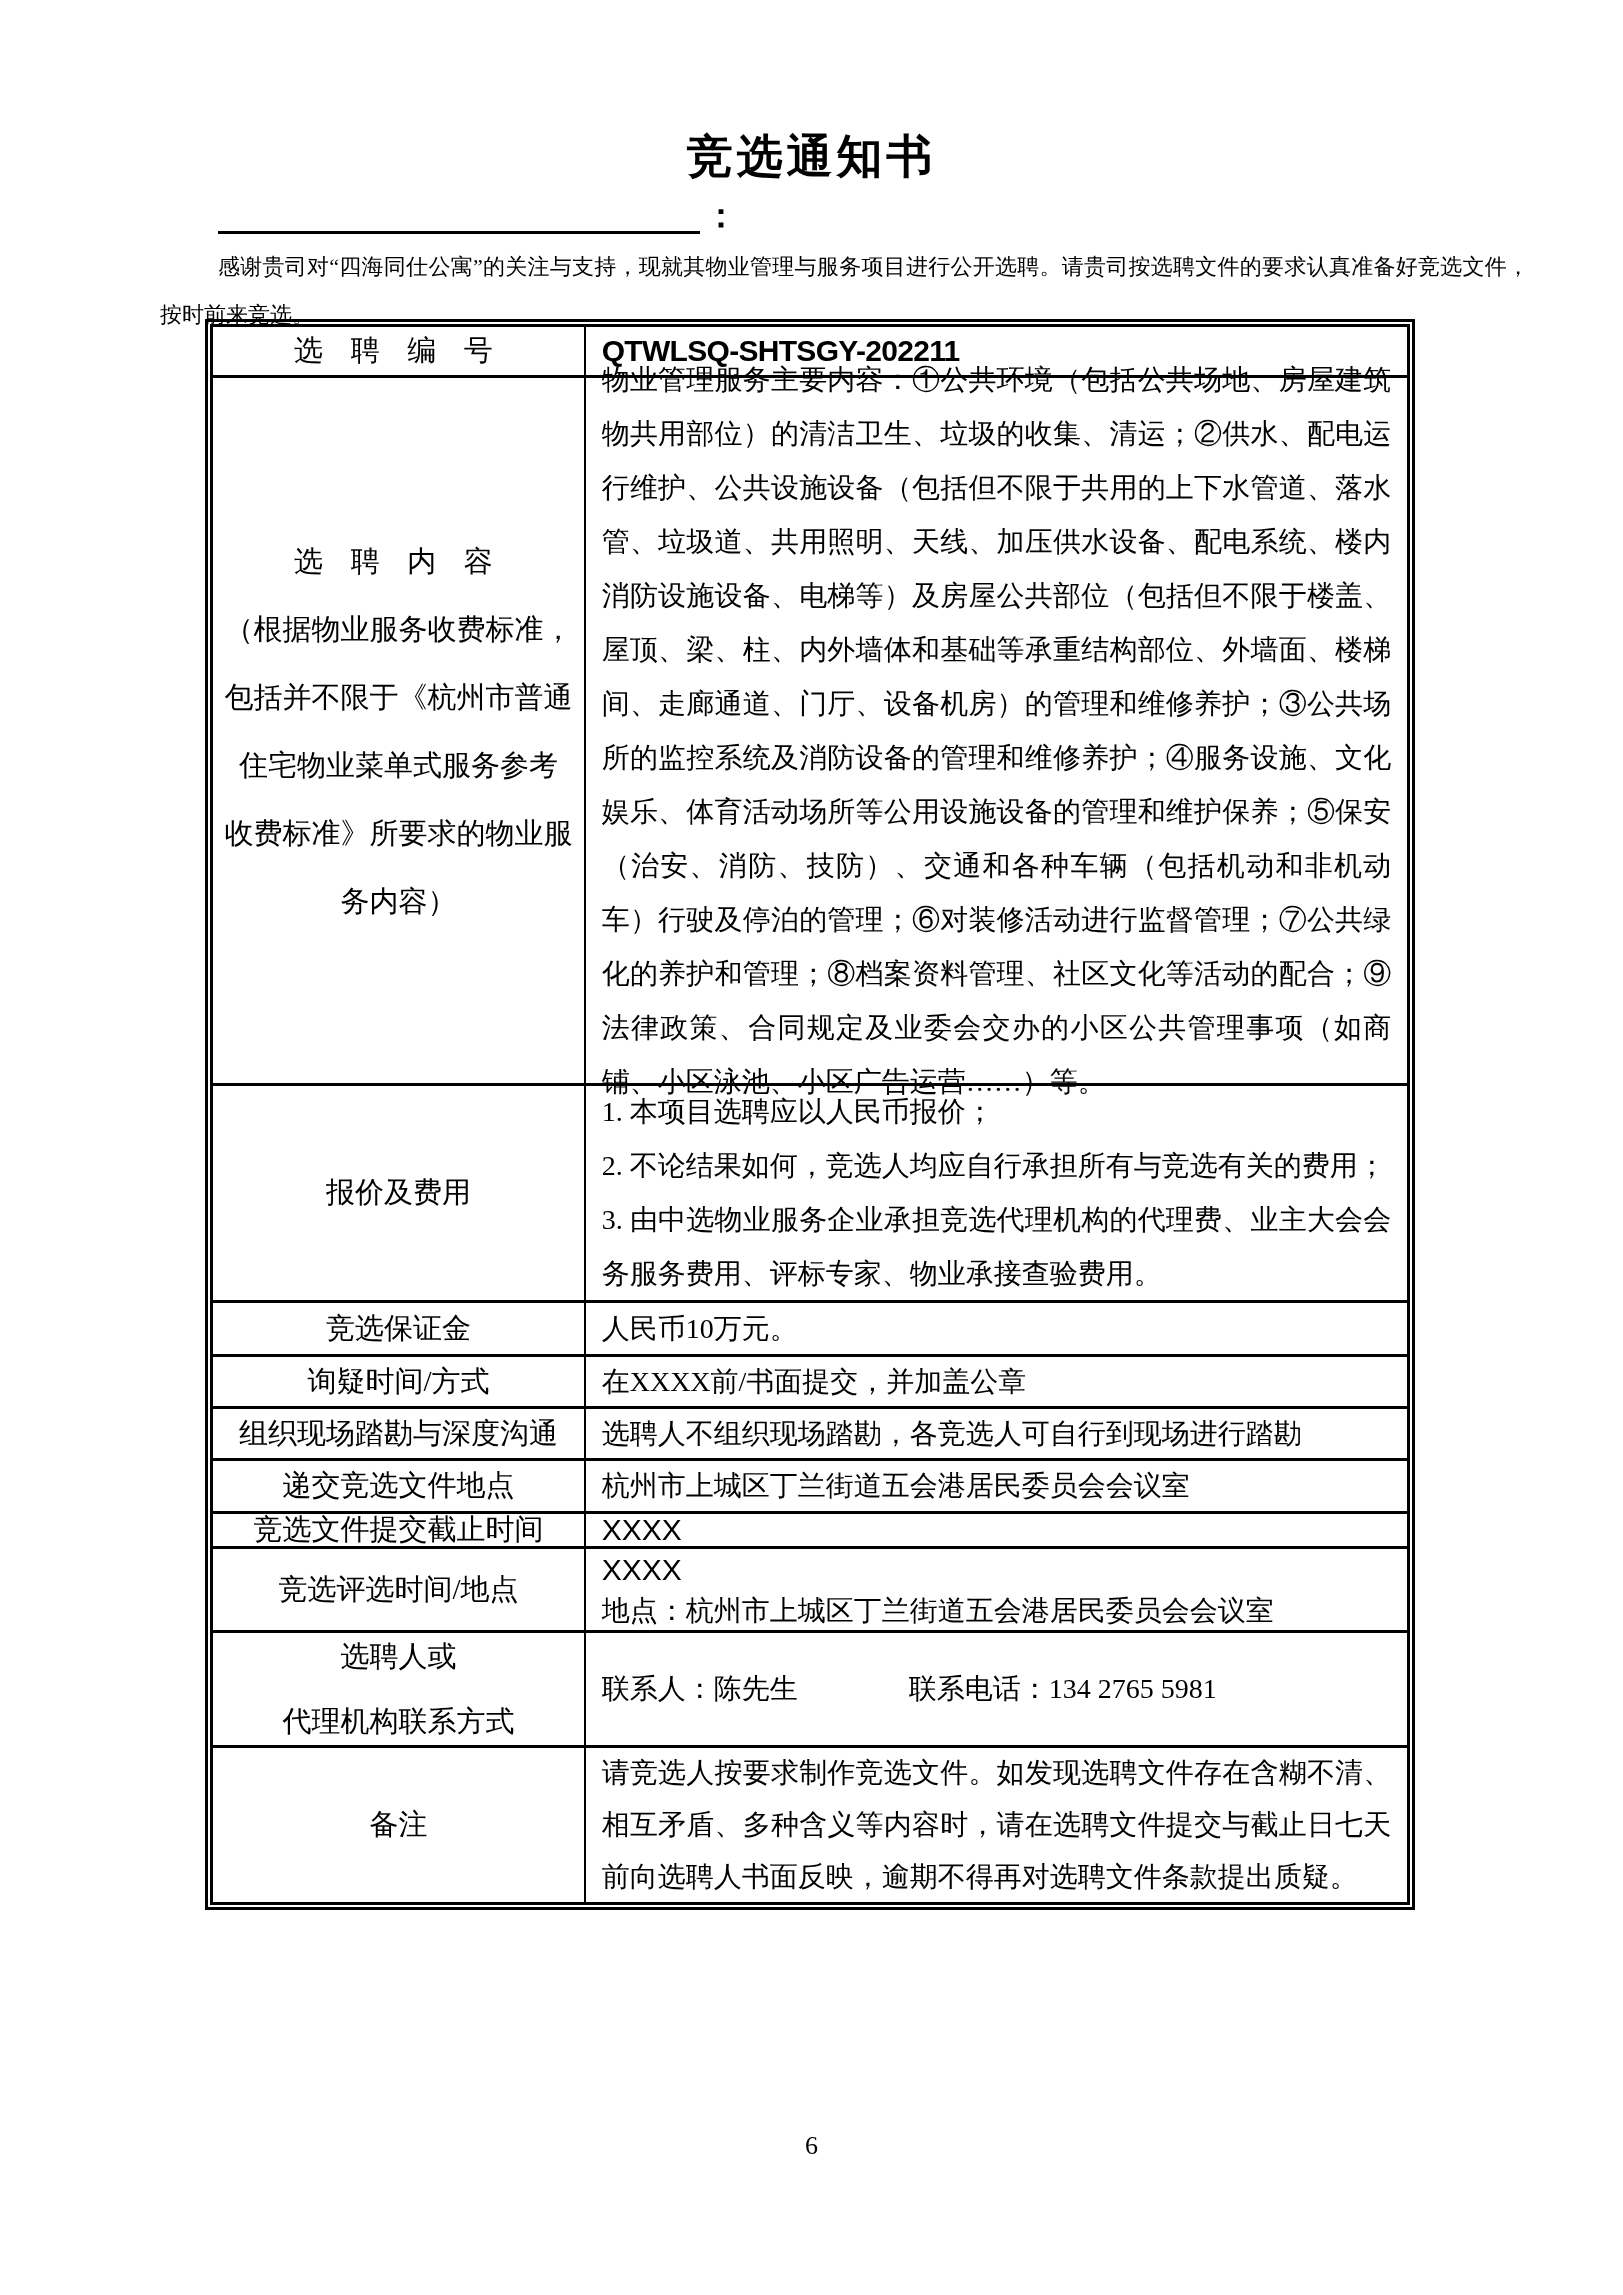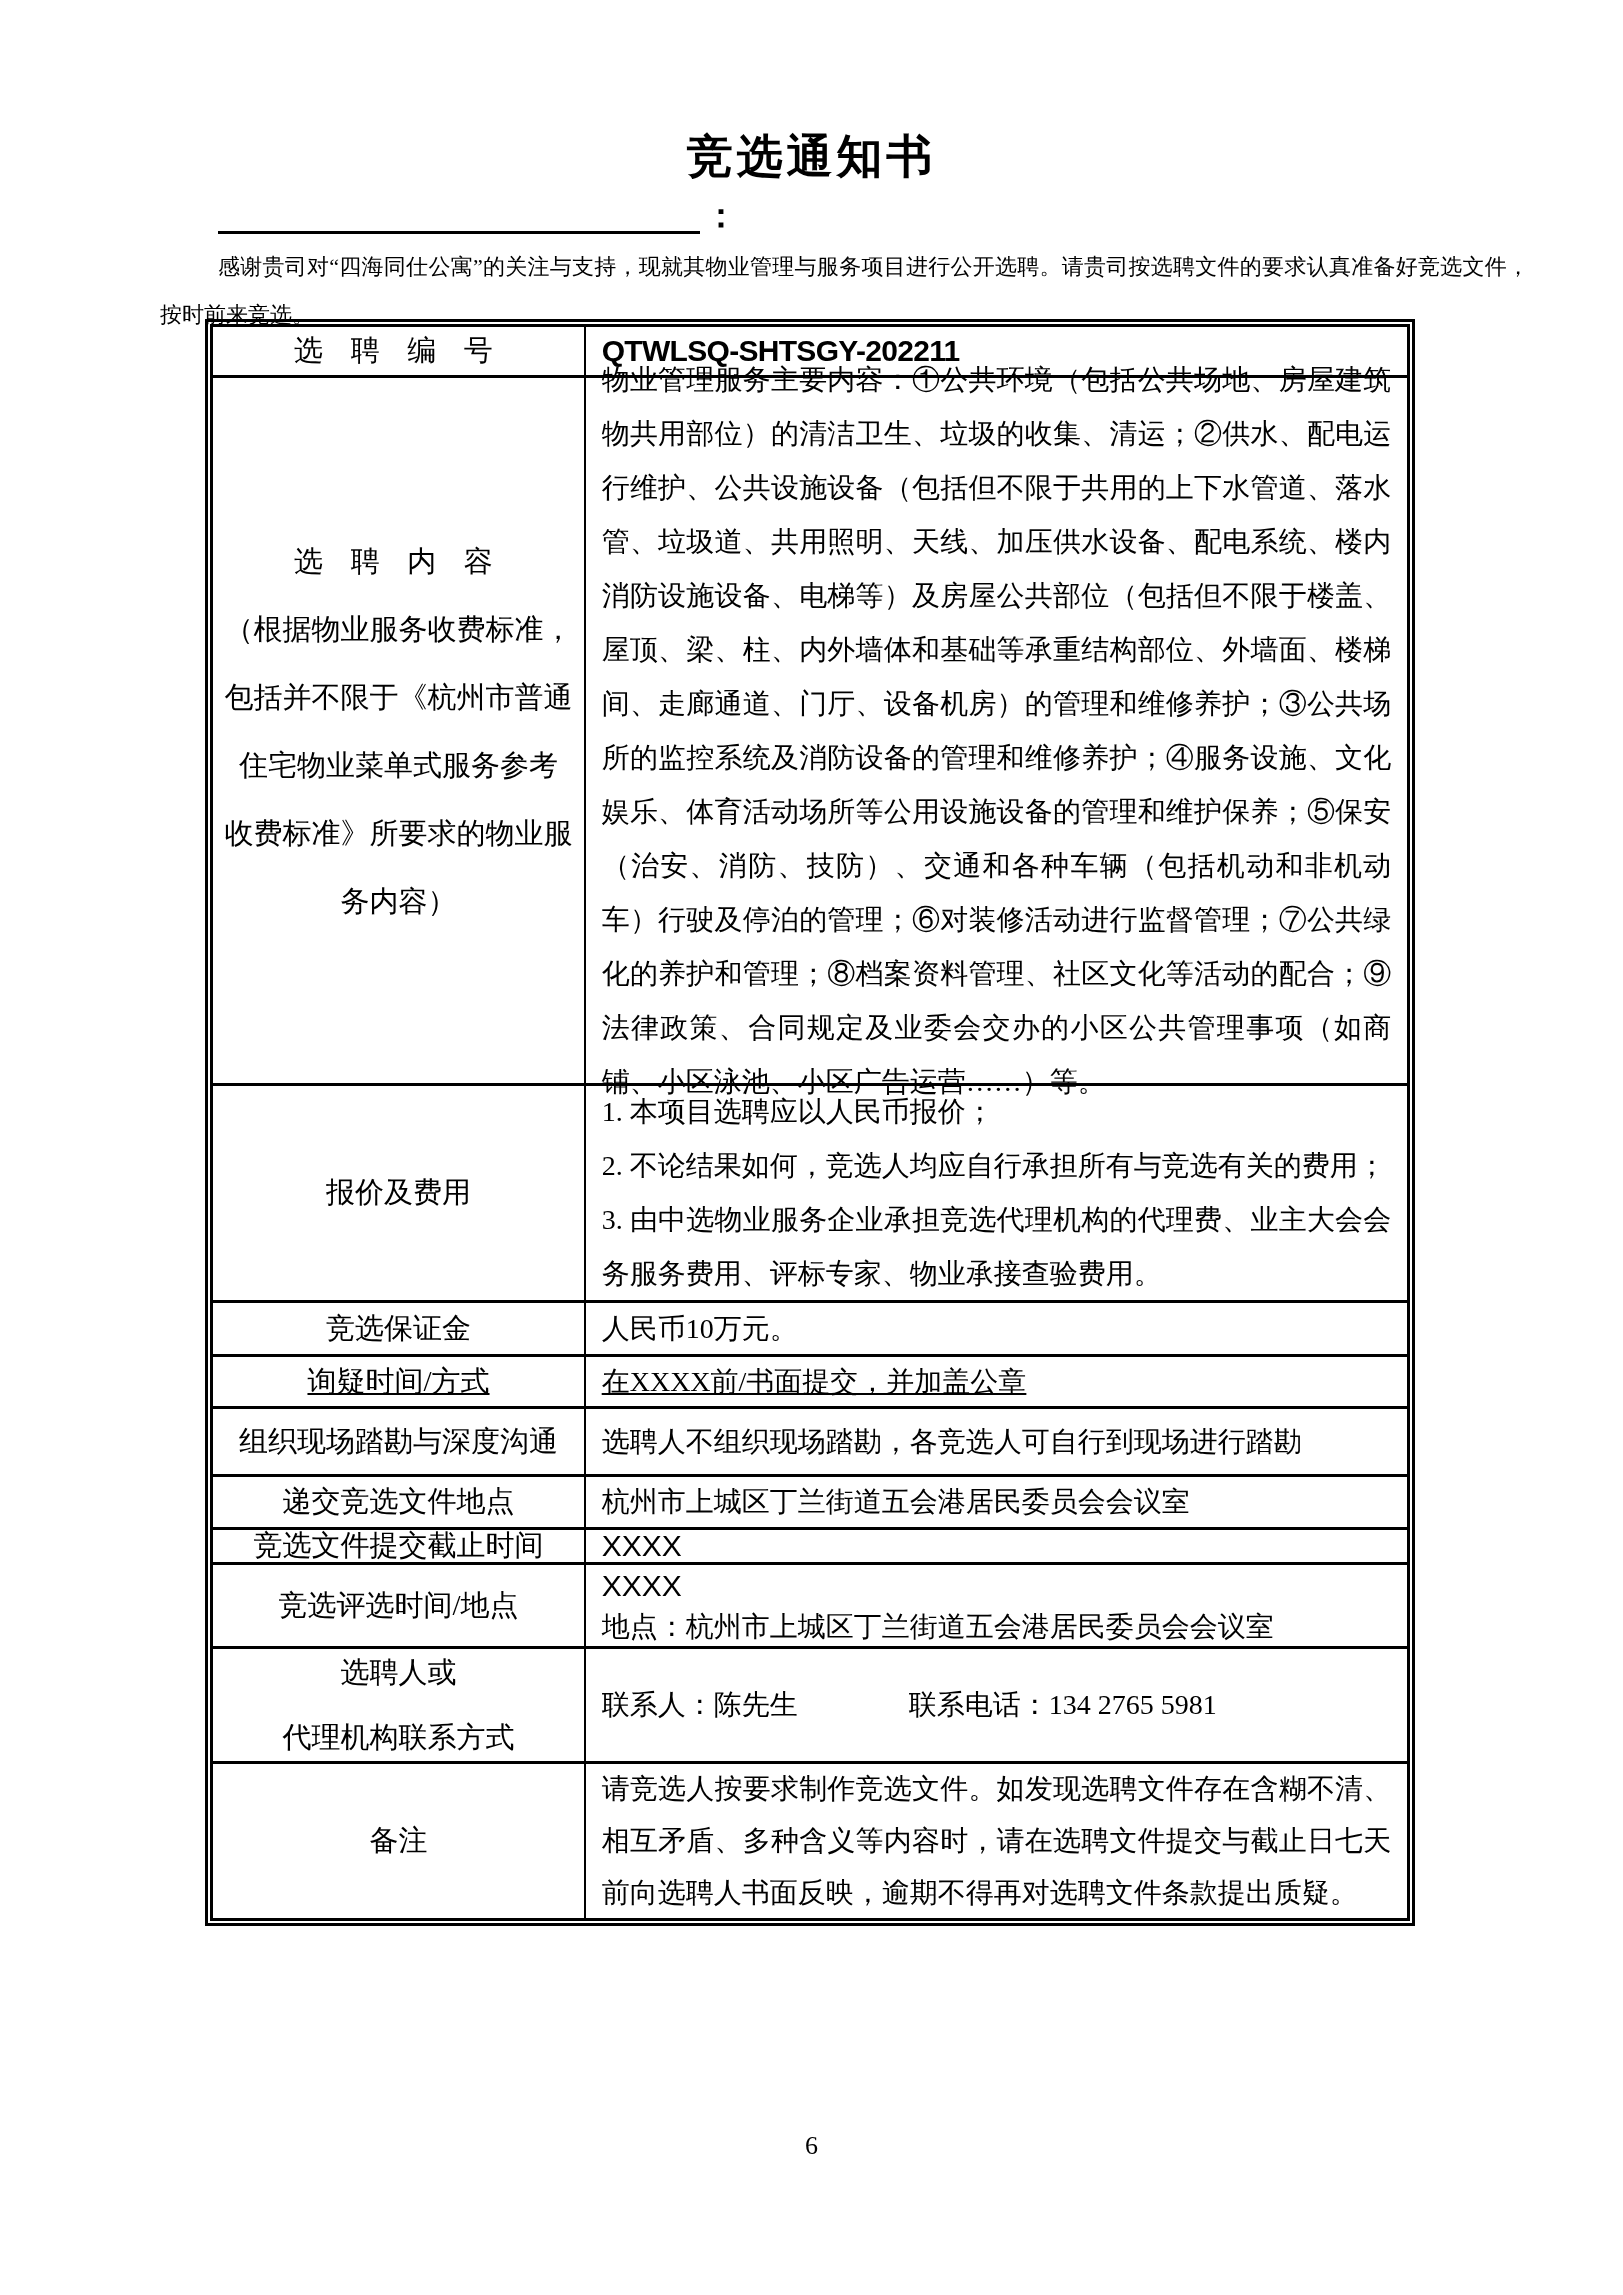--- a/index.html
+++ b/index.html
@@ -21,22 +21,22 @@
   .trow + .trow{border-top:3.3px solid #000;}
   .tl{flex:0 0 371px;width:371px;display:flex;flex-direction:column;align-items:center;justify-content:center;
     text-align:center;font-size:29px;box-sizing:border-box;padding:0 5.2px;border-radius:11px;}
   .tr{flex:1;border-left:2px solid #000;padding:0 15.7px;display:flex;flex-direction:column;justify-content:center;
     font-size:28px;box-sizing:border-box;}
 
   .r1{height:48px;}
   .r2{height:708px;}
   .r3{height:217px;}
   .r4{height:54px;}
-  .r5{height:52px;text-decoration:underline;}
-  .r6{height:68px;}
+  .r5{height:52px;}
+  .r6{height:52px;}
   .r7{height:53px;}
   .r8{height:35px;}
   .r9{height:84px;}
   .r10{height:115px;}
   .r11{height:157px;}
 
   .sp-label{letter-spacing:0.35em;}
   .sansval{font-family:"Liberation Sans","DejaVu Sans",sans-serif;font-weight:700;font-size:30px;letter-spacing:-0.7px;}
   .sansval-light{font-family:"Liberation Sans","DejaVu Sans",sans-serif;font-weight:400;font-size:30px;}
 

